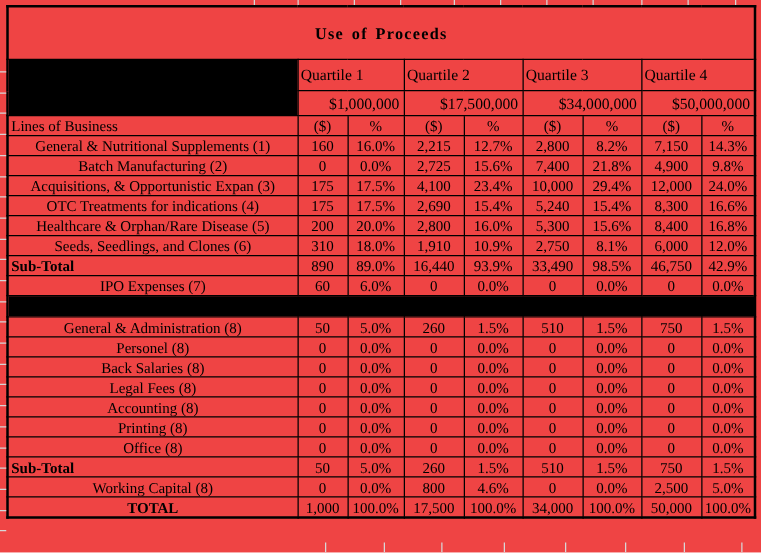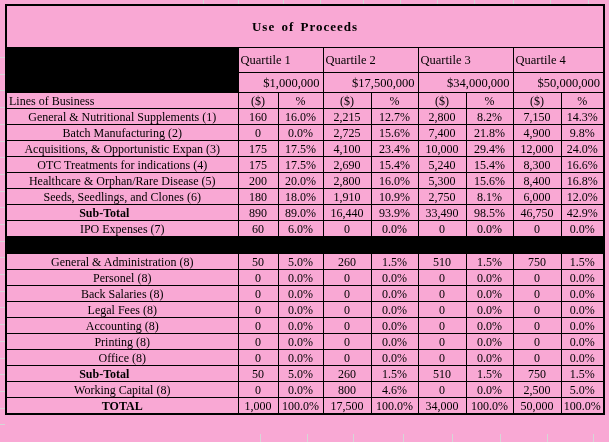--- a/index.html
+++ b/index.html
@@ -6,21 +6,21 @@
     margin: 0;
     padding: 0;
     background: #ffffff;
     font-family: "Liberation Serif", serif;
     color: #000000;
   }
   .sheet {
     position: relative;
     width: 609px;
     height: 442px;
-    background: #f9a8d4;
+    background: #ef4444;
     overflow: hidden;
   }
   
   .gl {
     position: absolute;
     background: #d6d6d6;
   }
   table.uop {
     position: absolute;
     left: 5px;
@@ -66,21 +66,21 @@
   }
   tr.subheader-row td.lob {
     text-align: left;
     margin-top: 10px;
   }
   td.label {
     text-align: center;
     font-size: 12.5px;
   }
   td.label.subtotal {
-    text-align: center;
+    text-align: left;
     font-weight: bold;
     padding-right: 38px;
   }
   td.label.total {
     font-weight: bold;
   }
   td.num {
     text-align: center;
   }
   tr.band td {
@@ -185,21 +185,21 @@
           <td class="num">20.0%</td>
           <td class="num">2,800</td>
           <td class="num">16.0%</td>
           <td class="num">5,300</td>
           <td class="num">15.6%</td>
           <td class="num">8,400</td>
           <td class="num">16.8%</td>
         </tr>
         <tr>
           <td class="label">Seeds, Seedlings, and Clones (6)</td>
-          <td class="num">180</td>
+          <td class="num">310</td>
           <td class="num">18.0%</td>
           <td class="num">1,910</td>
           <td class="num">10.9%</td>
           <td class="num">2,750</td>
           <td class="num">8.1%</td>
           <td class="num">6,000</td>
           <td class="num">12.0%</td>
         </tr>
         <tr>
           <td class="label subtotal">Sub-Total</td>

